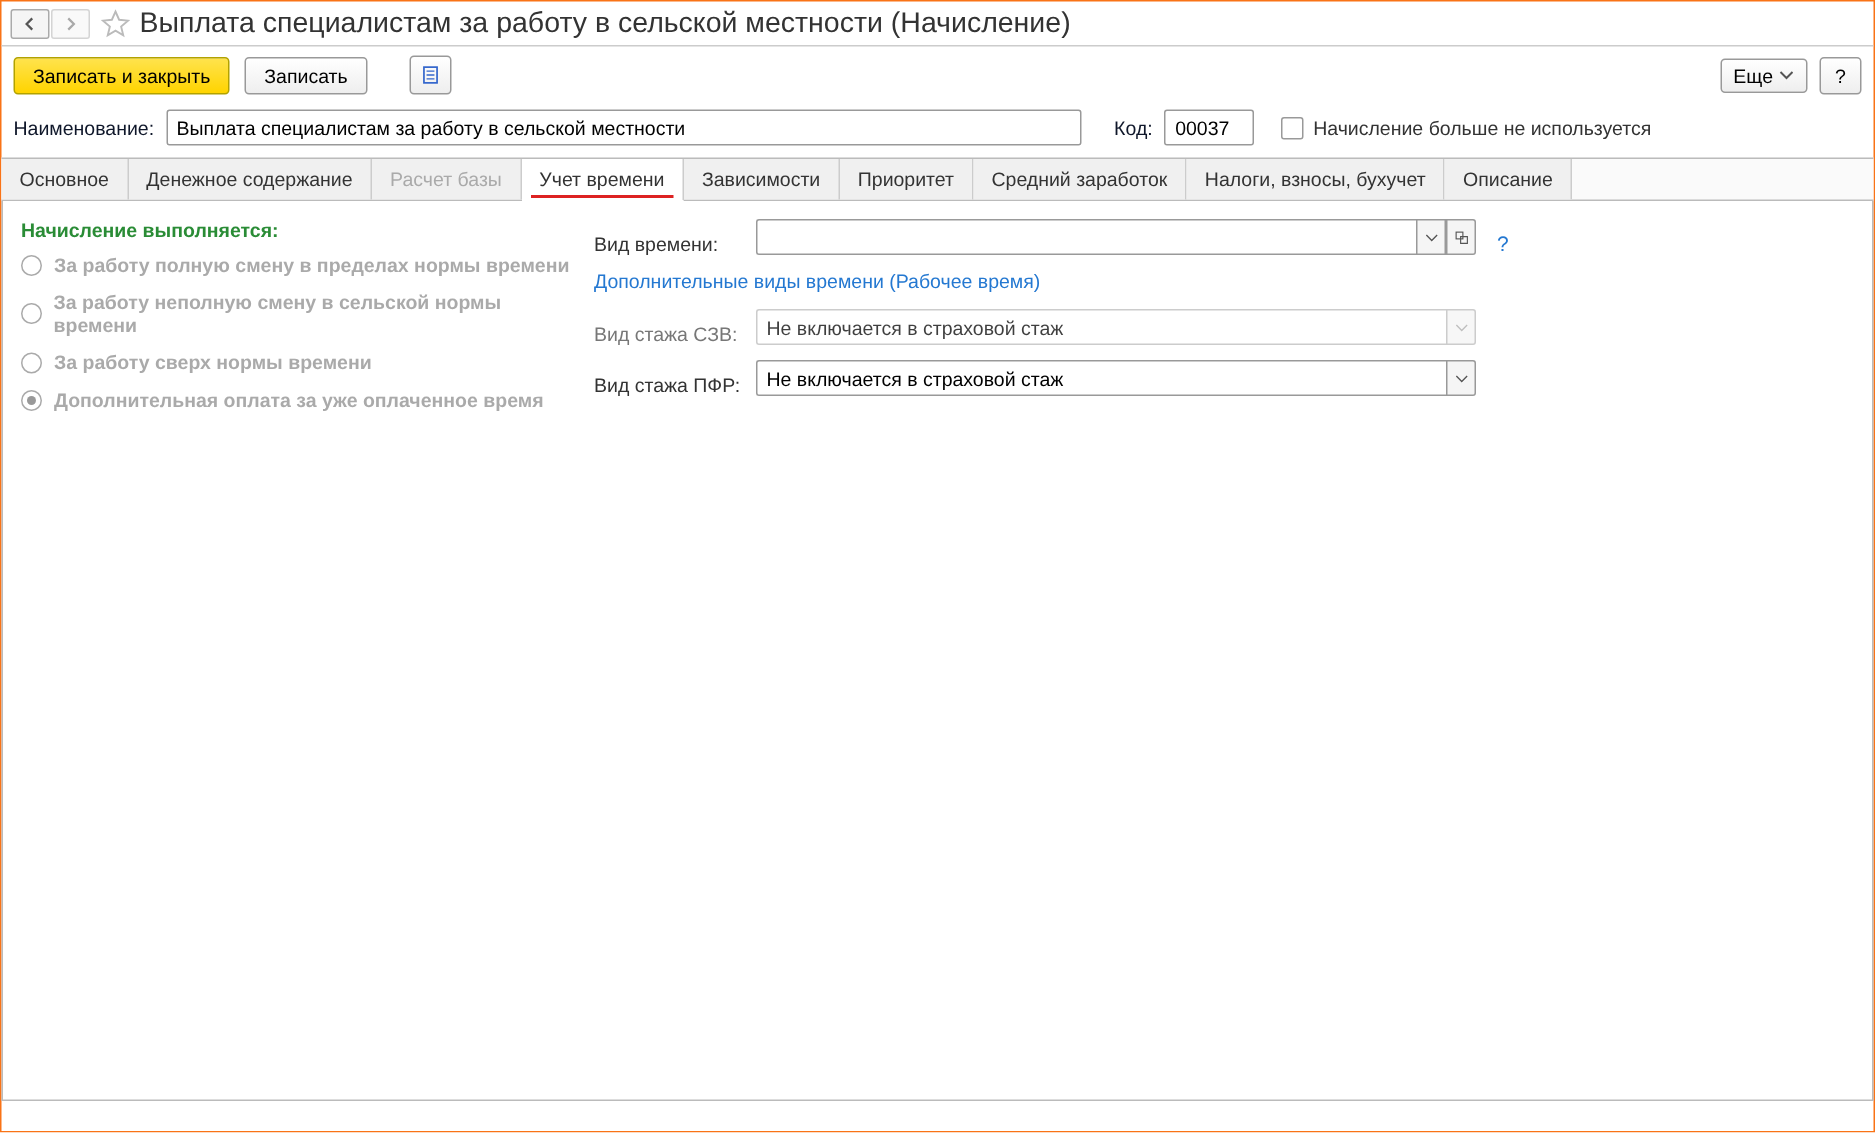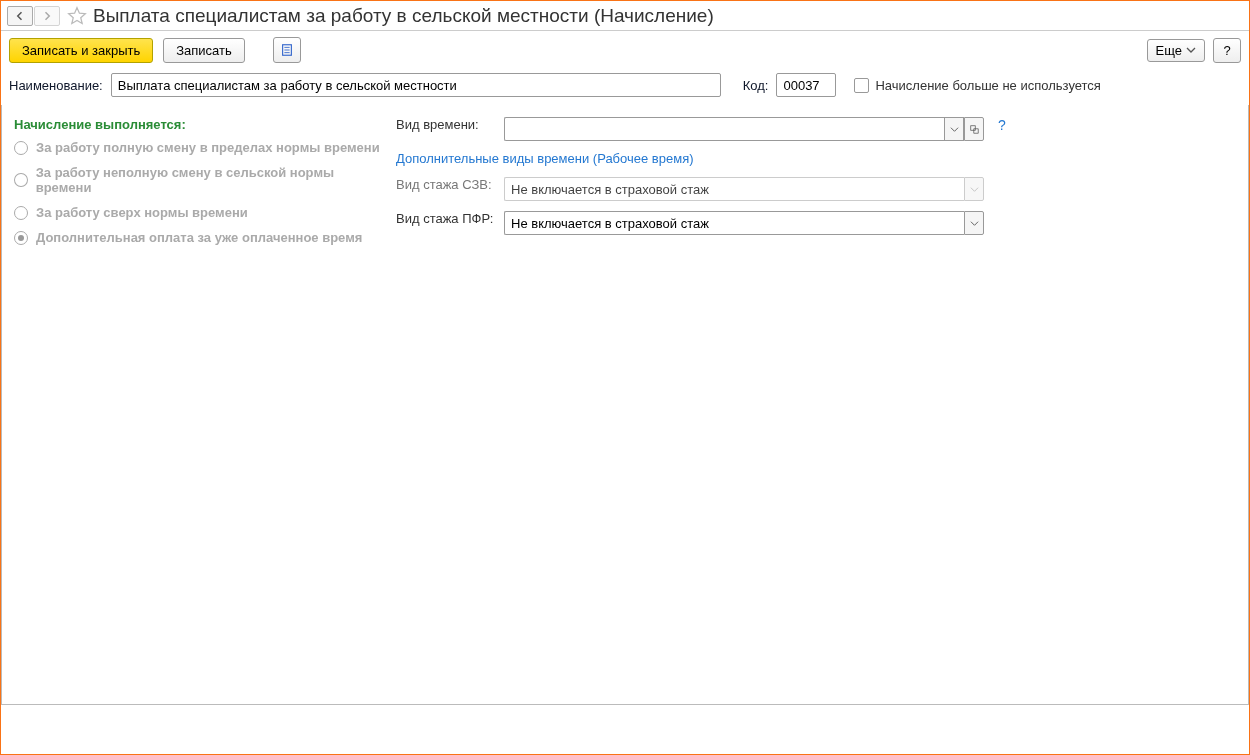--- a/index.html
+++ b/index.html
@@ -50,21 +50,21 @@
 
   
   .content{ display:flex; padding:12px 12px; gap:12px;}
   .col-left{ width:370px;font-weight:bold;}
   .col-right{ flex:1;}
   .section-title{ color:#2a8c36; font-size:13px; margin-bottom:8px;}
   .radio-row{ display:flex; align-items:center; gap:8px; margin-bottom:10px; color:#aaa;}
   .radio{ width:14px; height:14px; border:1px solid #aaa; border-radius:50%; display:inline-flex; align-items:center; justify-content:center;}
   .radio.filled::after{ content:""; width:6px; height:6px; background:#999; border-radius:50%;}
 
-  .form-row{ display:flex; align-items:flex-start; gap:8px; margin-bottom:10px;}
+  .form-row{ display:flex; align-items:flex-end; gap:8px; margin-bottom:10px;}
   .form-row .flabel{ width:100px; color:#777; font-size:13px;}
   .combo{ flex:0 0 auto; display:flex; height:24px;}
   .combo-input{ border:1px solid #999; border-right:0; border-radius:2px 0 0 2px; padding:3px 6px; font-size:13px; background:#fff;}
   .combo-btn{ border:1px solid #999; width:20px; display:inline-flex; align-items:center; justify-content:center; background:#f5f5f5; cursor:pointer;}
   .combo-btn.first{border-left:1px solid #999;}
   .combo-btn svg{width:9px;height:9px;}
   .help-q{ color:#2478d1; font-size:14px; margin-left:6px; cursor:pointer;}
   .linklike{ color:#2478d1; cursor:pointer; border-bottom:1px dashed transparent; font-size:13px; display:inline-block; margin-bottom:10px;}
 </style>
 </head>
@@ -119,20 +119,31 @@
     <input class="txt" style="width: 610px;" value="Выплата специалистам за работу в сельской местности">
     <span style="width:6px"></span>
     <span class="fld-label">Код:</span>
     <input class="txt code" value="00037" style="">
     <div class="chk-wrap">
       <span class="chk"></span>
       <span>Начисление больше не используется</span>
     </div>
   </div>
 
+  <div class="tabs" id="tabs-container">
+      <div class="tab">Основное</div>
+      <div class="tab">Денежное содержание</div>
+      <div class="tab disabled">Расчет базы</div>
+      <div class="tab active">Учет времени</div>
+      <div class="tab">Зависимости</div>
+      <div class="tab">Приоритет</div>
+      <div class="tab">Средний заработок</div>
+      <div class="tab">Налоги, взносы, бухучет</div>
+      <div class="tab">Описание</div>
+    </div>
   <div class="content-frame">
   <div class="content">
 
     <div class="col-left">
       <div class="section-title">Начисление выполняется:</div>
       <div id="radio-list">
             <div class="radio-row">
               <span class="radio"></span>
               <span>За работу полную смену в пределах нормы времени</span>
             </div>

